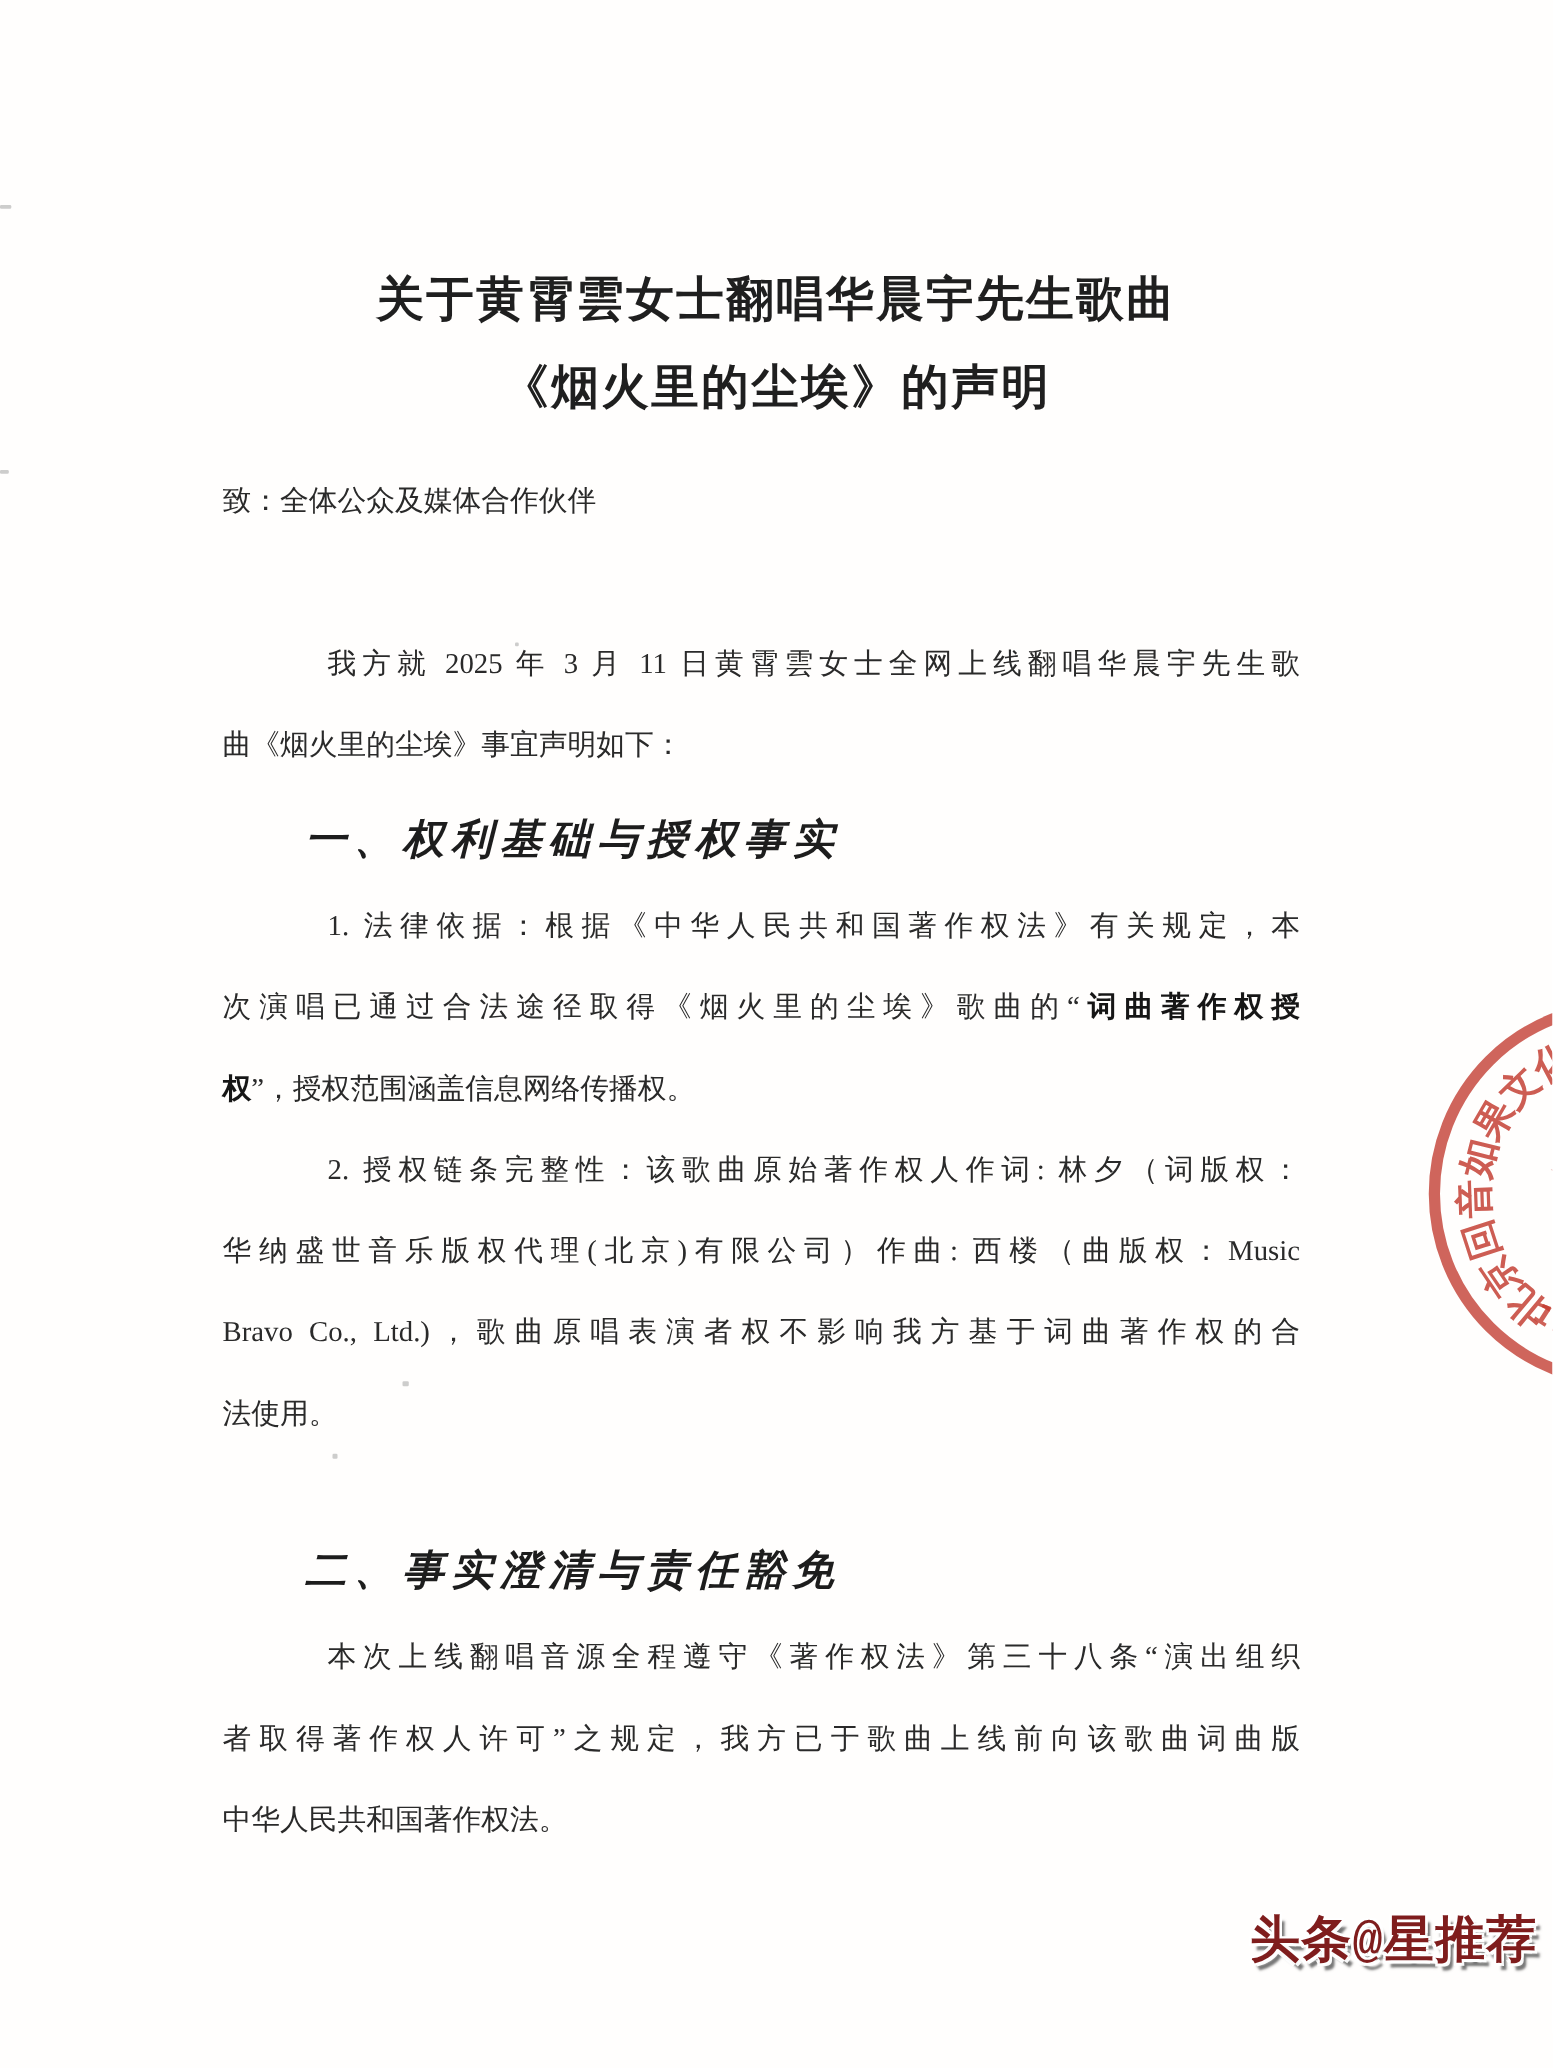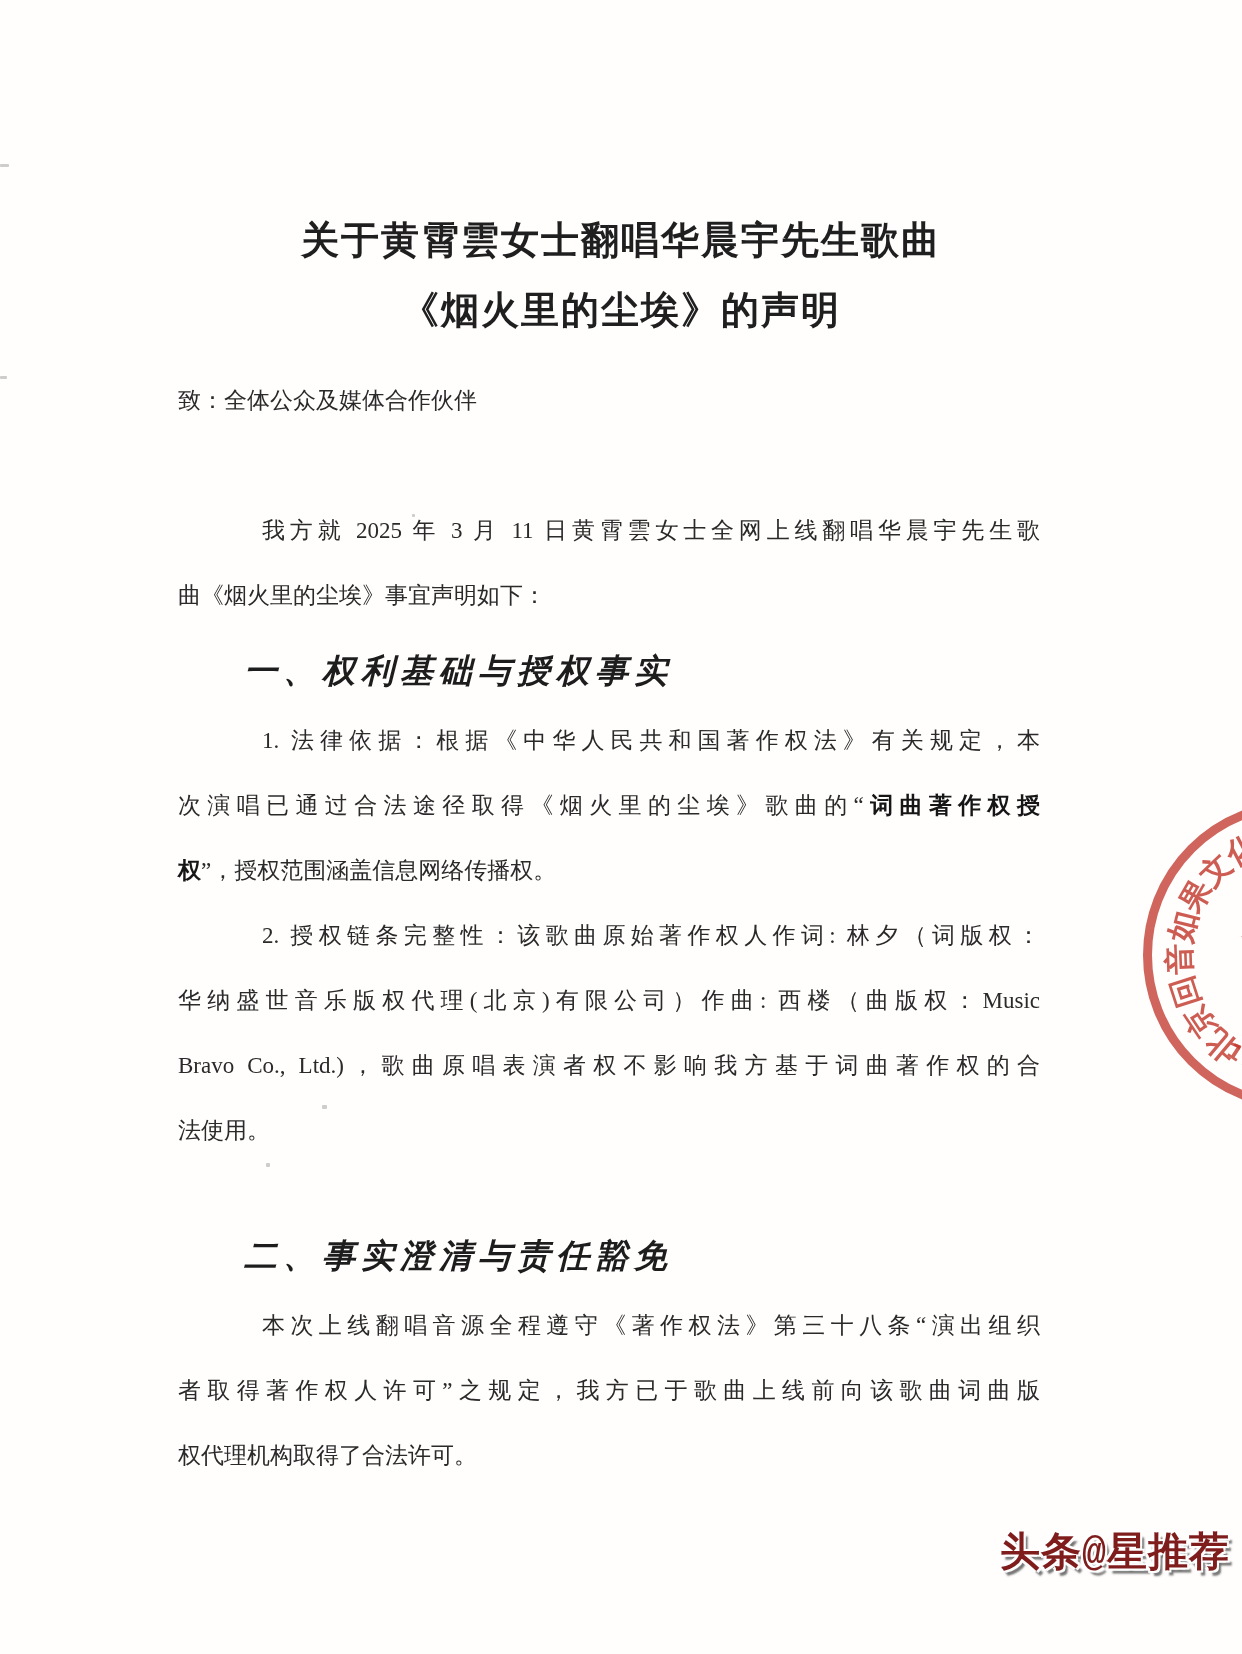--- a/index.html
+++ b/index.html
@@ -104,21 +104,21 @@
       <div class="line just"><span>华纳盛世音乐版权代理(北京)有限公司）作曲: 西楼（曲版权：Music</span></div>
       <div class="line just"><span>Bravo Co., Ltd.)，歌曲原唱表演者权不影响我方基于词曲著作权的合</span></div>
       <div class="line"><span>法使用。</span></div>
     </div>
 
   <div class="heading" style="top:1223px">二、事实澄清与责任豁免</div>
 
   <div class="doc-block" style="top:1293px">
       <div class="line just ind"><span>本次上线翻唱音源全程遵守《著作权法》第三十八条“演出组织</span></div>
       <div class="line just"><span>者取得著作权人许可”之规定，我方已于歌曲上线前向该歌曲词曲版</span></div>
-      <div class="line"><span>权代理机构取得了合法许可。</span></div>
+      <div class="line"><span>中华人民共和国著作权法。</span></div>
     </div>
 
   <div class="seal">
     <div class="seal-ring"></div>
     <div class="seal-anchor">
         <span class="seal-char" style="transform: rotate(-140deg) translateY(-118px);">北</span>
         <span class="seal-char" style="transform: rotate(-124deg) translateY(-118px);">京</span>
         <span class="seal-char" style="transform: rotate(-108deg) translateY(-118px);">回</span>
         <span class="seal-char" style="transform: rotate(-92deg) translateY(-118px);">音</span>
         <span class="seal-char" style="transform: rotate(-76deg) translateY(-118px);">如</span>

